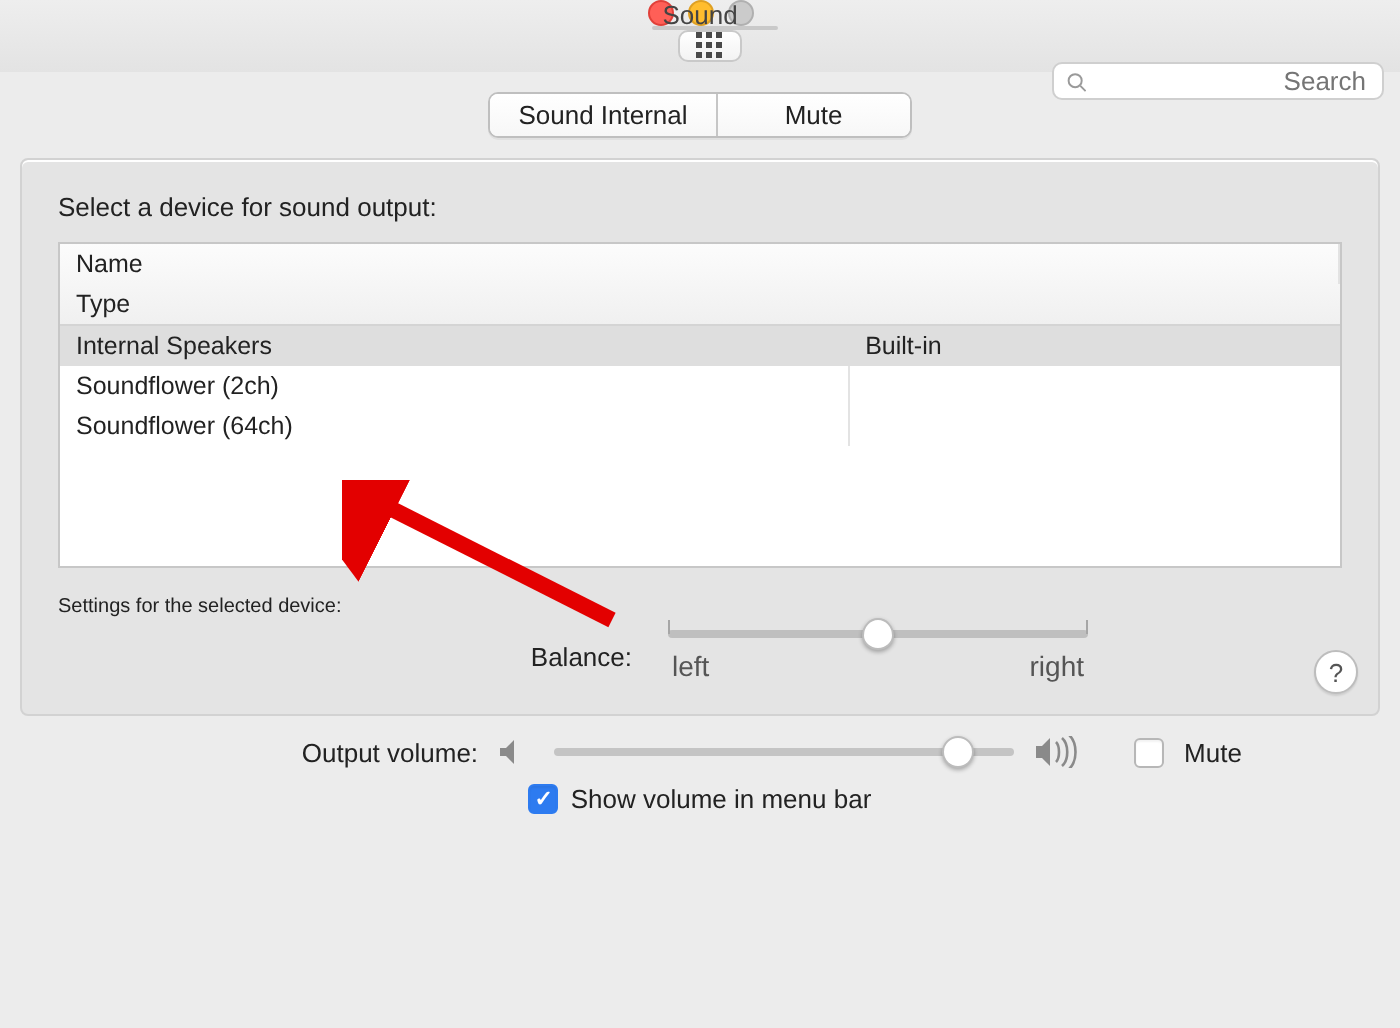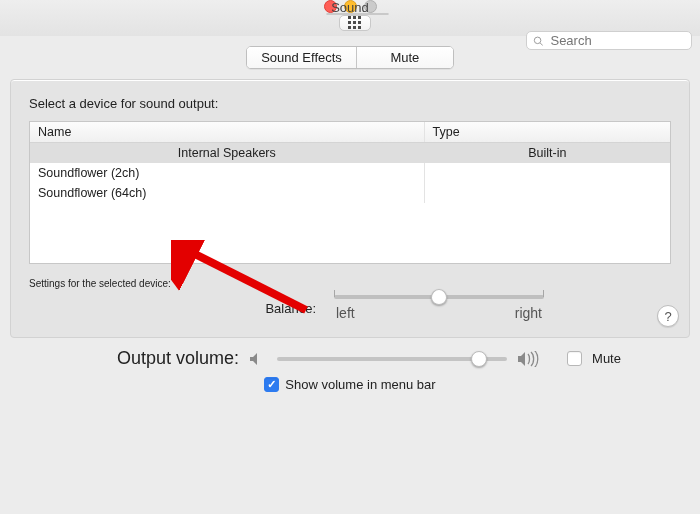--- a/index.html
+++ b/index.html
@@ -52,21 +52,21 @@
     font-size:13px; color:#444; pointer-events:none;
   }
   .search {
     margin-left:auto;
     width:152px; height:22px;
     border:1px solid #cfcfcf; border-radius:5px;
     background:#fff; display:flex; align-items:center; padding:0 6px; gap:5px;
     color:#9a9a9a;
   }
   .search input {
-    border:none; outline:none; width:100%; font-size:13px; background:transparent;
+    border:none; outline:none; width:100%; font-size:13px; background:transparent;text-align:right;
   }
   .grid3x3 { width:14px; height:14px; display:grid; grid-template-columns:repeat(3,1fr); grid-template-rows:repeat(3,1fr); gap:1px; }
   .grid3x3 span { background:#4a4a4a; width:3px; height:3px; }
 
   
   .window-body {
     padding: 10px 10px 0;
   }
   .tabs-row { display:flex; justify-content:center; margin-bottom:10px; }
   .seg {
@@ -95,28 +95,28 @@
     box-shadow:inset 0 1px 0 #fff;
   }
   .heading {
     font-weight:400; font-size:13px; margin:2px 0 10px;
   }
 
   .table {
     border:1px solid #c7c7c7; background:#fff;
   }
   .thead, .row { display:flex; }
-  .thead { background:linear-gradient(#fcfcfc,#f0f0f0); border-bottom:1px solid #d4d4d4; }
+  .thead { background:linear-gradient(#fcfcfc,#f0f0f0); border-bottom:1px solid #d4d4d4;flex-direction:column; }
   .cell { padding:3px 8px; font-size:12.5px; }
   .col-name { flex: 0 0 59%; border-right:1px solid #e3e3e3; }
   .col-type { flex: 1 1 auto; }
   .tbody { height:120px; overflow:auto; }
   .row { border-bottom:0; font-size:13.5px; }
   .row .cell { padding:3px 8px; }
-  .row.sel { background:#dedede;text-align:center; }
+  .row.sel { background:#dedede; }
   .row.sel .col-name { border-right-color:transparent; }
 
   .settings-label { margin:14px 0 4px; font-size:10px; }
 
   .balance-row { display:flex; align-items:center; justify-content:center; gap:18px; margin-top:6px; }
   .balance-row .lab { font-size:13px; text-align:right; width:160px; }
   .slider-wrap { position:relative; width:210px; }
   .track {
     height:4px; background:#bfbfbf; border-radius:2px; position:relative;
   }
@@ -138,21 +138,21 @@
     border:1px solid #bdbdbd; background:#fff; display:flex; align-items:center; justify-content:center;
     font-size:13px; color:#555; box-shadow:0 1px 1px rgba(0,0,0,0.1);
   }
 
   
   .bottom {
     padding: 10px 18px 8px;
     text-align:center;
   }
   .vol-row { display:flex; align-items:center; justify-content:center; gap:10px; }
-  .vol-row .lab { font-size:18px; text-align:right; width:160px; }
+  .vol-row .lab { font-size:13px; text-align:right; width:160px; }
   .vol-slider { width:230px; position:relative; }
   .vol-slider .track { background:#c4c4c4; }
   .vol-slider .knob { left:88%; width:14px; height:14px; }
   .speaker-ico { color:#7f7f7f; display:inline-flex; align-items:center; }
   .checkbox {
     width:13px; height:13px; border:1px solid #b7b7b7; border-radius:3px;
     display:inline-flex; align-items:center; justify-content:center;
     background:#fff; vertical-align:middle;
     box-shadow: inset 0 1px 1px rgba(0,0,0,0.05);
   }
@@ -206,21 +206,21 @@
         <circle cx="7" cy="7" r="5" stroke="#9a9a9a" stroke-width="1.5" fill="none"></circle>
         <line x1="11" y1="11" x2="15" y2="15" stroke="#9a9a9a" stroke-width="1.5"></line>
       </svg>
     <input placeholder="Search" style="">
   </div>
 </div>
 
 <div class="window-body">
   <div class="tabs-row">
     <div class="seg">
-      <div class="seg-btn">Sound Effects</div>
+      <div class="seg-btn">Sound Internal</div>
       <div class="seg-btn">Mute</div>
     </div>
   </div>
 
   <div class="panel">
     <div class="heading">Select a device for sound output:</div>
 
     <div class="table">
       <div class="thead">
         <div class="cell col-name">Name</div>

